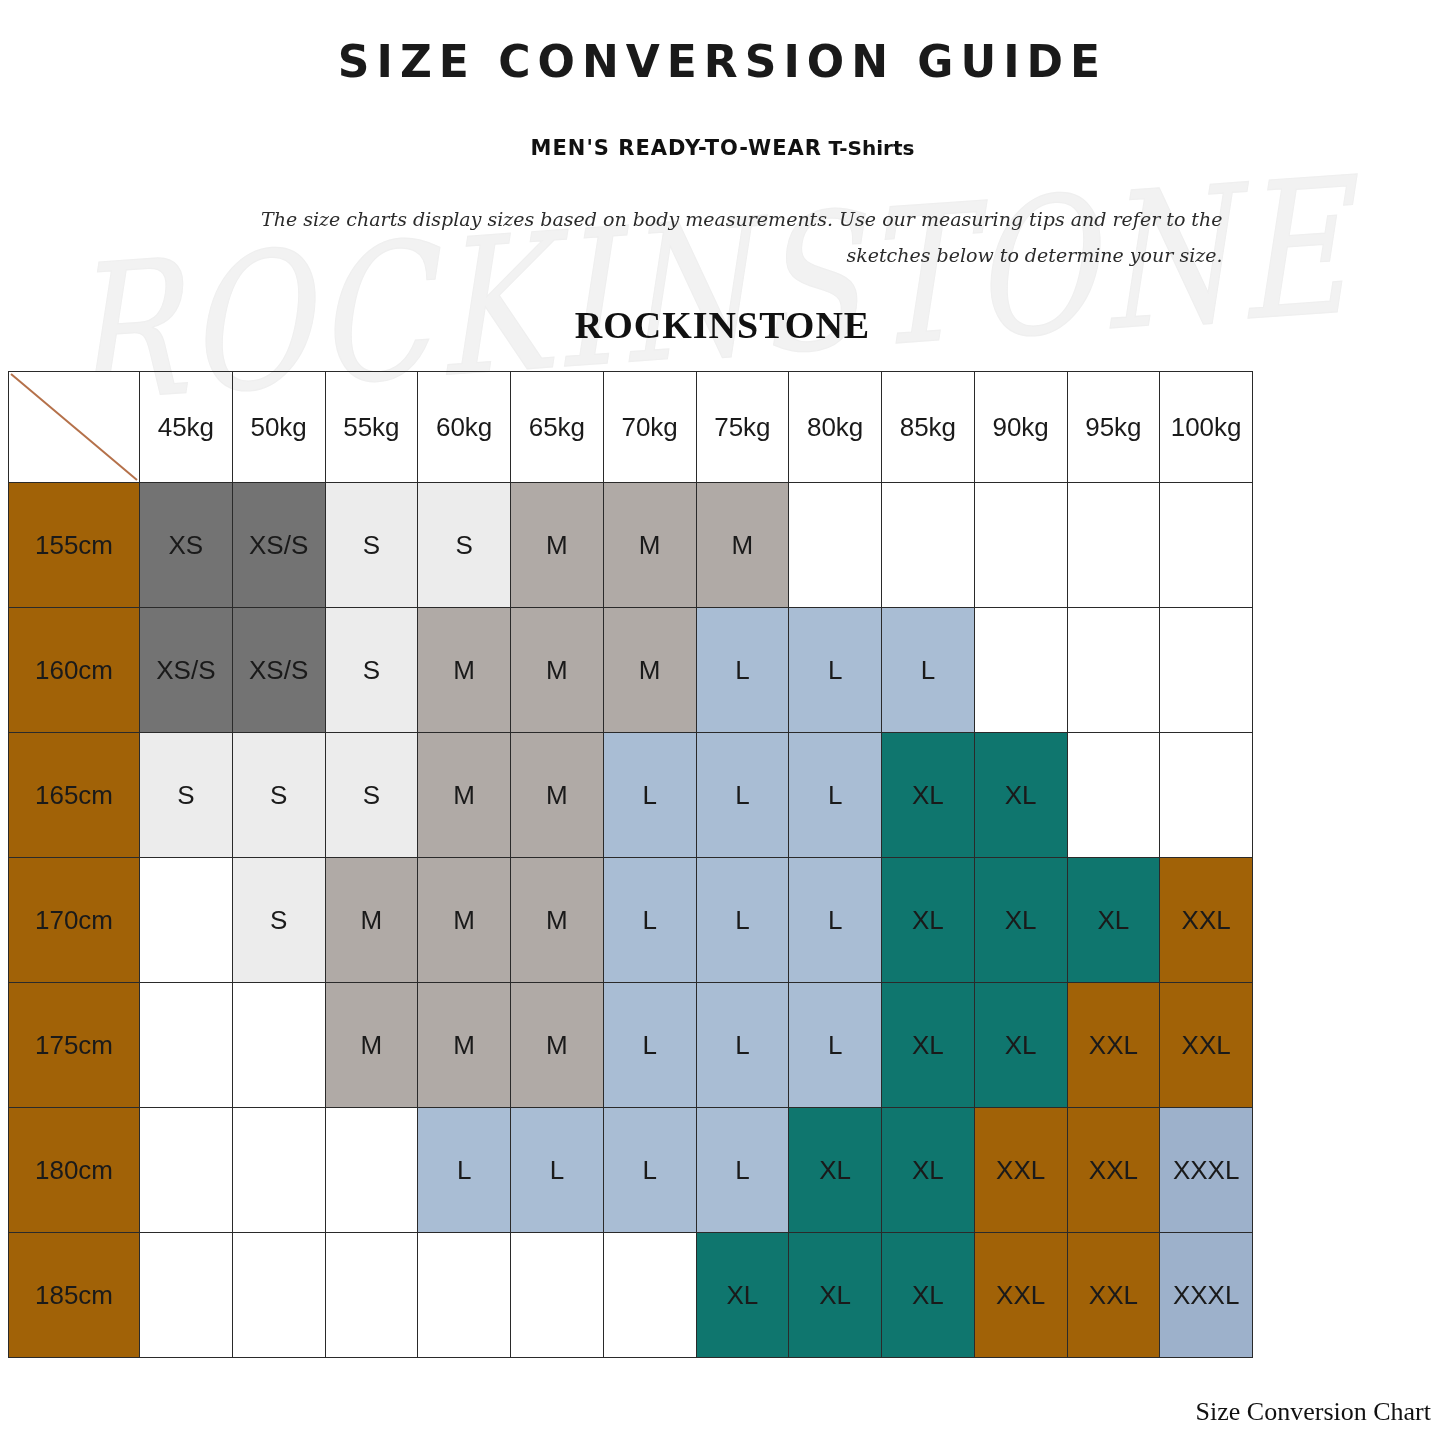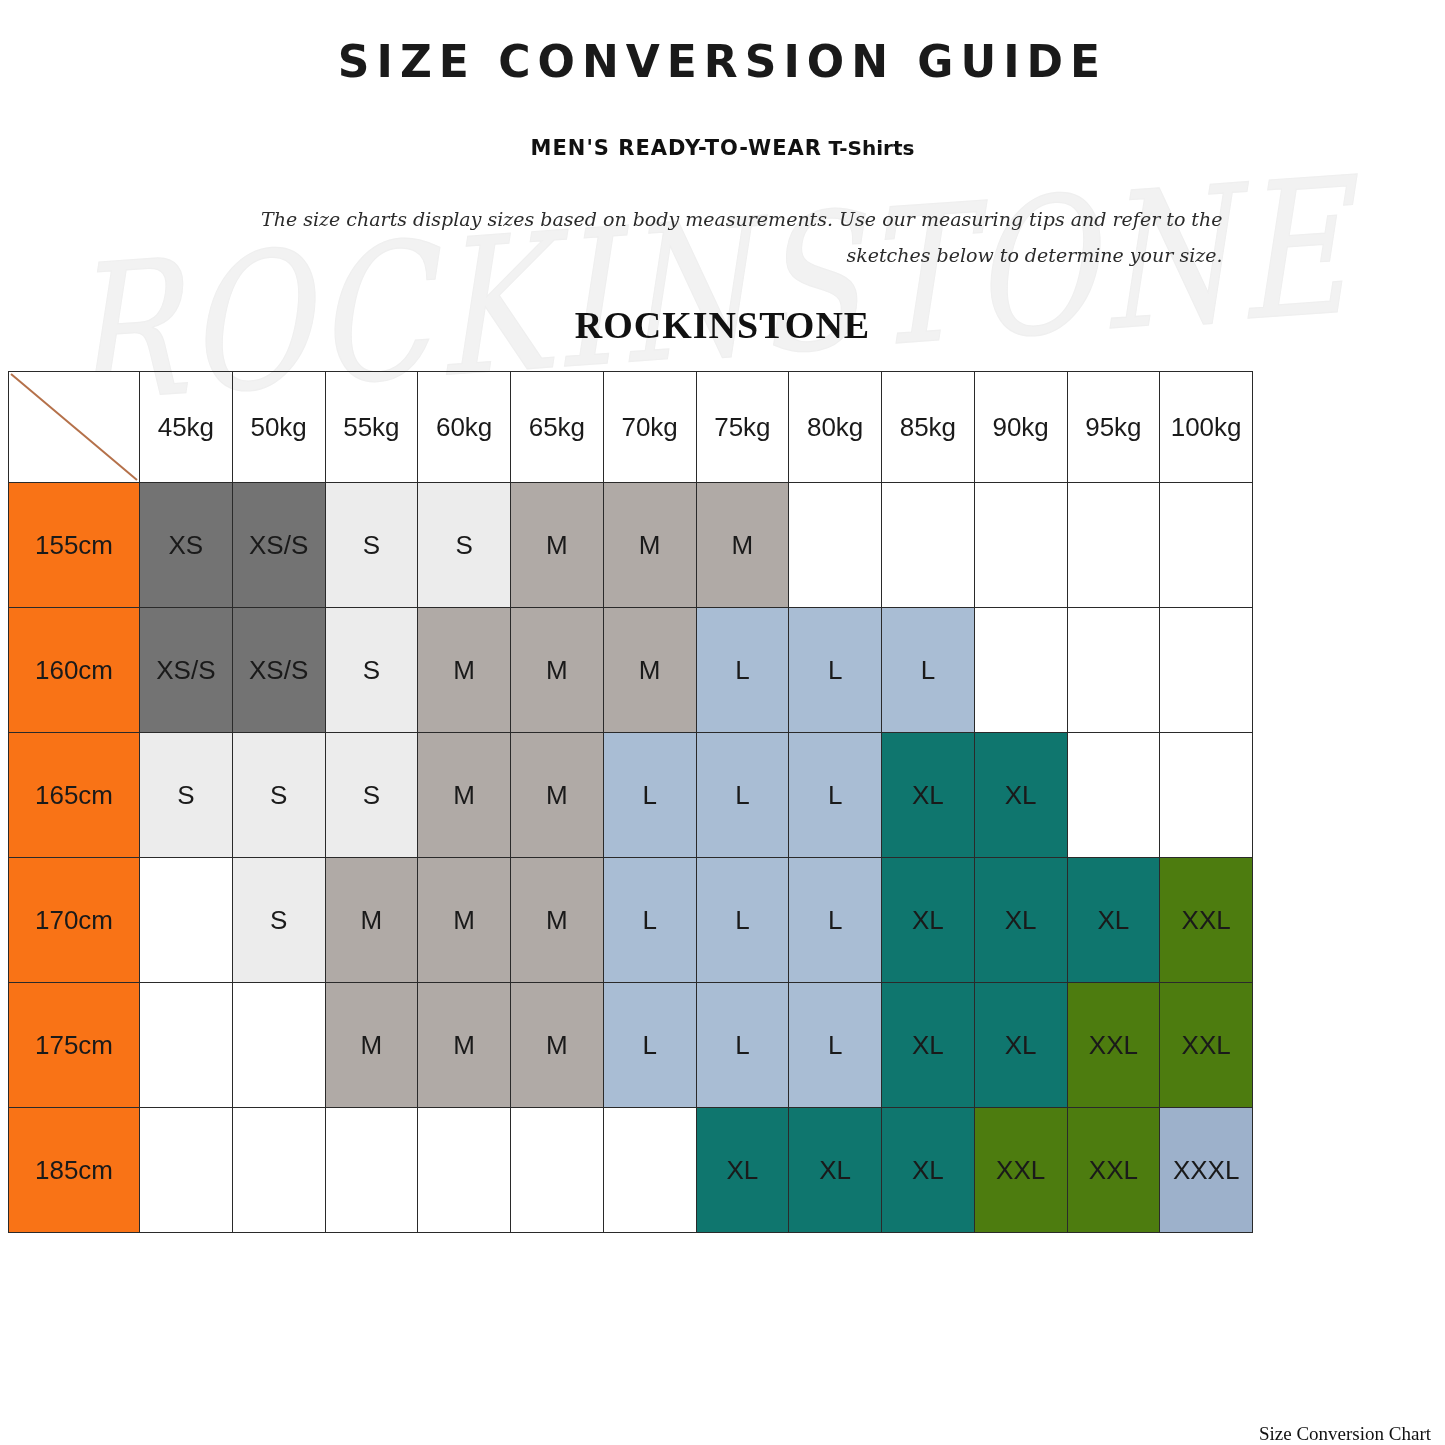--- a/index.html
+++ b/index.html
@@ -121,37 +121,37 @@
     width: 130px;
     background: #fff;
   }
   .corner svg {
     position: absolute;
     left: 0;
     top: 0;
   }
   .rowhead {
     width: 130px;
-    background: #f97316;
+    background: #a16207;
   }
   .c-xs   { background: #737373; }
   .c-s    { background: #ececec; }
   .c-m    { background: #b0aaa6; }
   .c-l    { background: #a9bdd4; }
   .c-xl   { background: #0f766e; }
-  .c-xxl  { background: #4d7c0f; }
+  .c-xxl  { background: #a16207; }
   .c-xxxl { background: #9db1cb; }
   .c-none { background: #ffffff; }
 
   .footer-note {
     position: absolute;
     right: 14px;
-    bottom: 0;
+    bottom: 18px;
     font-family: "Liberation Serif", serif;
-    font-size: 19px;
+    font-size: 26px;
     color: #111;
     z-index: 2;
   }
 </style>
 </head>
 <body>
 
 <div class="watermark">
   <span>ROCKINSTONE</span>
 </div>
@@ -261,20 +261,35 @@
           <td class="c-m">M</td>
           <td class="c-l">L</td>
           <td class="c-l">L</td>
           <td class="c-l">L</td>
           <td class="c-xl">XL</td>
           <td class="c-xl">XL</td>
           <td class="c-xxl">XXL</td>
           <td class="c-xxl">XXL</td>
         </tr>
         <tr>
+          <td class="rowhead">180cm</td>
+          <td class="c-none"></td>
+          <td class="c-none"></td>
+          <td class="c-none"></td>
+          <td class="c-l">L</td>
+          <td class="c-l">L</td>
+          <td class="c-l">L</td>
+          <td class="c-l">L</td>
+          <td class="c-xl">XL</td>
+          <td class="c-xl">XL</td>
+          <td class="c-xxl">XXL</td>
+          <td class="c-xxl">XXL</td>
+          <td class="c-xxxl">XXXL</td>
+        </tr>
+        <tr>
           <td class="rowhead">185cm</td>
           <td class="c-none"></td>
           <td class="c-none"></td>
           <td class="c-none"></td>
           <td class="c-none"></td>
           <td class="c-none"></td>
           <td class="c-none"></td>
           <td class="c-xl">XL</td>
           <td class="c-xl">XL</td>
           <td class="c-xl">XL</td>

